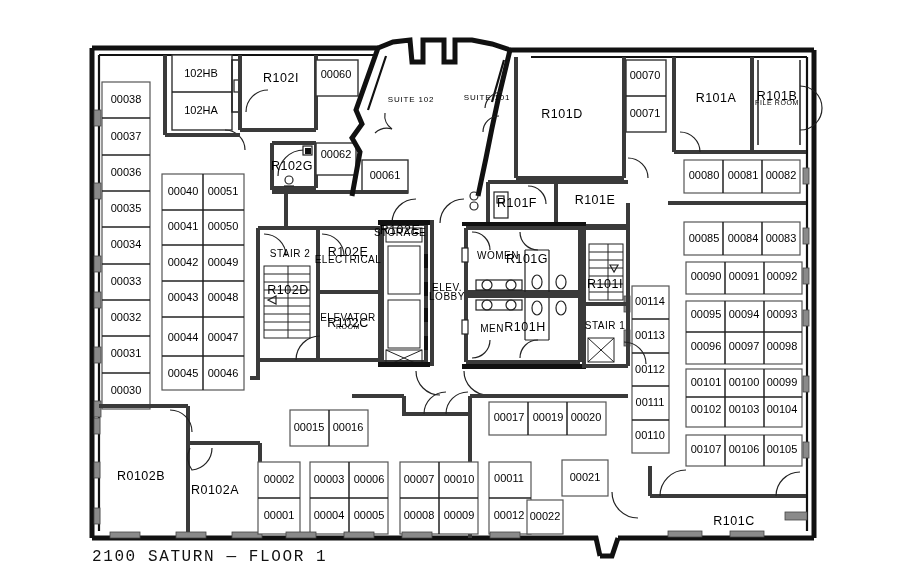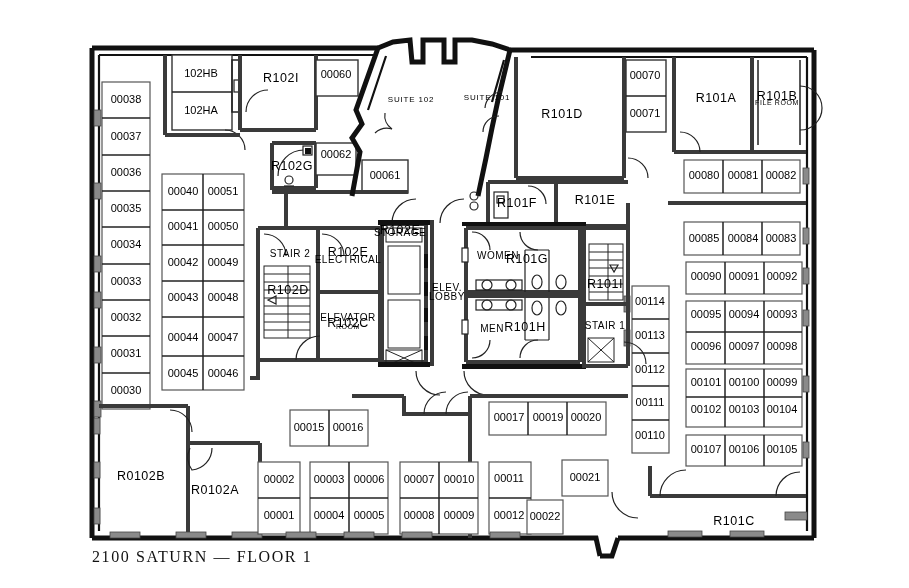--- a/index.html
+++ b/index.html
@@ -20,21 +20,21 @@
   .greyblk{fill:#8a8a8a;stroke:#444;stroke-width:0.8;}
   .blk{fill:#111;}
 
   .lbl{font-family:"Liberation Sans",sans-serif;fill:#000;text-anchor:middle;dominant-baseline:middle;}
   .lbl-num{font-size:11px;letter-spacing:0px;}
   .lbl-room{font-size:12.5px;letter-spacing:0.5px;}
   .lbl-small{font-size:8px;letter-spacing:0.8px;}
   .lbl-tiny{font-size:7px;letter-spacing:0.6px;}
   .lbl-mid{font-size:10px;letter-spacing:0.5px;}
 
-  #title{position:absolute;left:92px;top:548px;font-size:16px;letter-spacing:1.6px;color:#111;font-family:Liberation Serif, serif;white-space:nowrap;}
+  #title{position:absolute;left:92px;top:548px;font-size:16px;letter-spacing:1.6px;color:#111;font-family:Liberation Mono, monospace;white-space:nowrap;}
 </style>
 </head>
 <body>
 
 <div id="stage">
 
   <svg id="plan" viewBox="0 0 909 588">
 
     <g>
 

